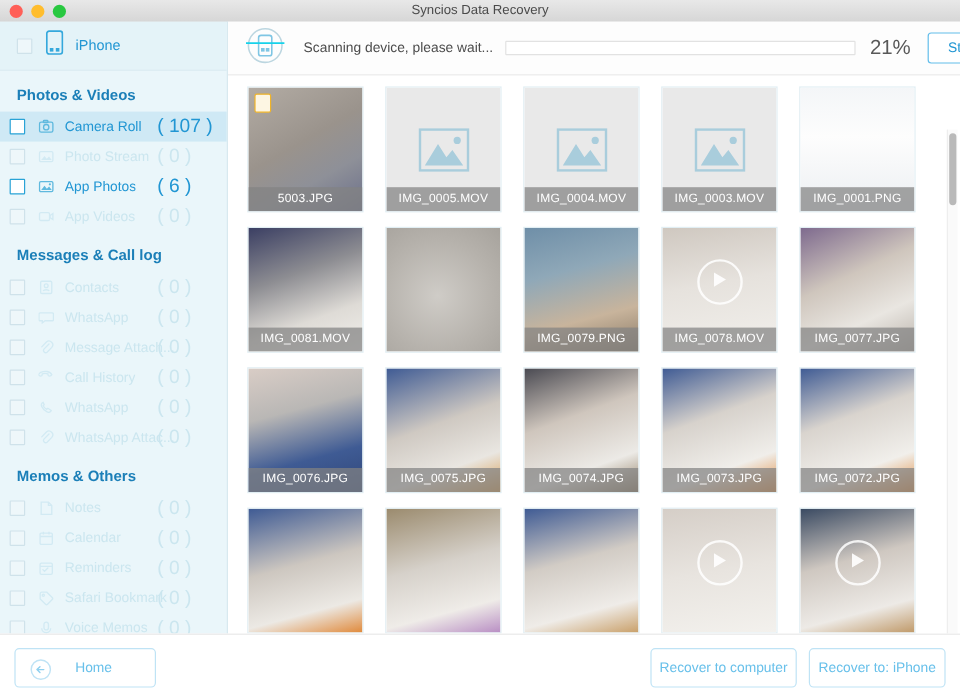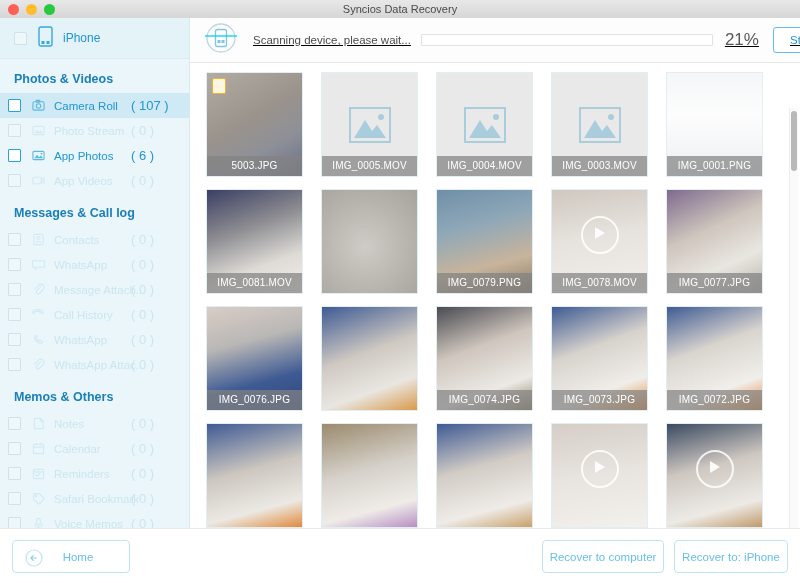--- a/index.html
+++ b/index.html
@@ -83,32 +83,31 @@
     flex: 0 0 auto; display: block;
   }
   .nav-label {
     margin-left: 9px; font-size: 11.5px;
     color: #2196d3; white-space: nowrap;
     overflow: hidden; text-overflow: ellipsis;
     max-width: 98px;
   }
   .nav-count {
     position: absolute; left: 131px;
-    font-size: 13px; color: #2196d3;
+    font-size: 16px; color: #2196d3;
   }
   .nav-item.disabled .nav-label,
   .nav-item.disabled .nav-count { color: #cbe6ef; }
 
   
   .main {
     position: absolute; left: 190px; top: 18px;
     width: 610px; height: 510px;
     background: #ffffff;
     overflow: hidden;
-    text-decoration: underline;
   }
   .scanbar {
     height: 44px;
     display: flex; align-items: center;
     border-bottom: 1px solid #e7e7e7;
     background: #fdfdfd;
   }
   .scan-icon { margin-left: 14px; flex: 0 0 auto; }
   .scan-text {
     margin-left: 15px; font-size: 11.5px; color: #4c4c4c;
@@ -521,20 +520,21 @@
           <div class="card">
             <div class="thumb">
               <div class="inner" style="background:linear-gradient(165deg,#d9cdc6 0%,#b9b7b5 35%,#3f5b94 70%,#2f4679 100%);"></div>
             </div>
             <div class="card-label">IMG_0076.JPG</div>
           </div>
           <div class="card">
             <div class="thumb">
               <div class="inner" style="background:linear-gradient(160deg,#3f5b94 0%,#cfc9c2 45%,#e9e6e1 75%,#d89a4a 100%);"></div>
             </div>
+            <div class="card-label">IMG_0075.JPG</div>
           </div>
           <div class="card">
             <div class="thumb">
               <div class="inner" style="background:linear-gradient(160deg,#4a4a52 0%,#cfc6bd 40%,#eceae6 75%,#8e7a5e 100%);"></div>
             </div>
             <div class="card-label">IMG_0074.JPG</div>
           </div>
           <div class="card">
             <div class="thumb">
               <div class="inner" style="background:linear-gradient(160deg,#3f5b94 0%,#d7d2cc 40%,#f0eeea 75%,#e08a3c 100%);"></div>

